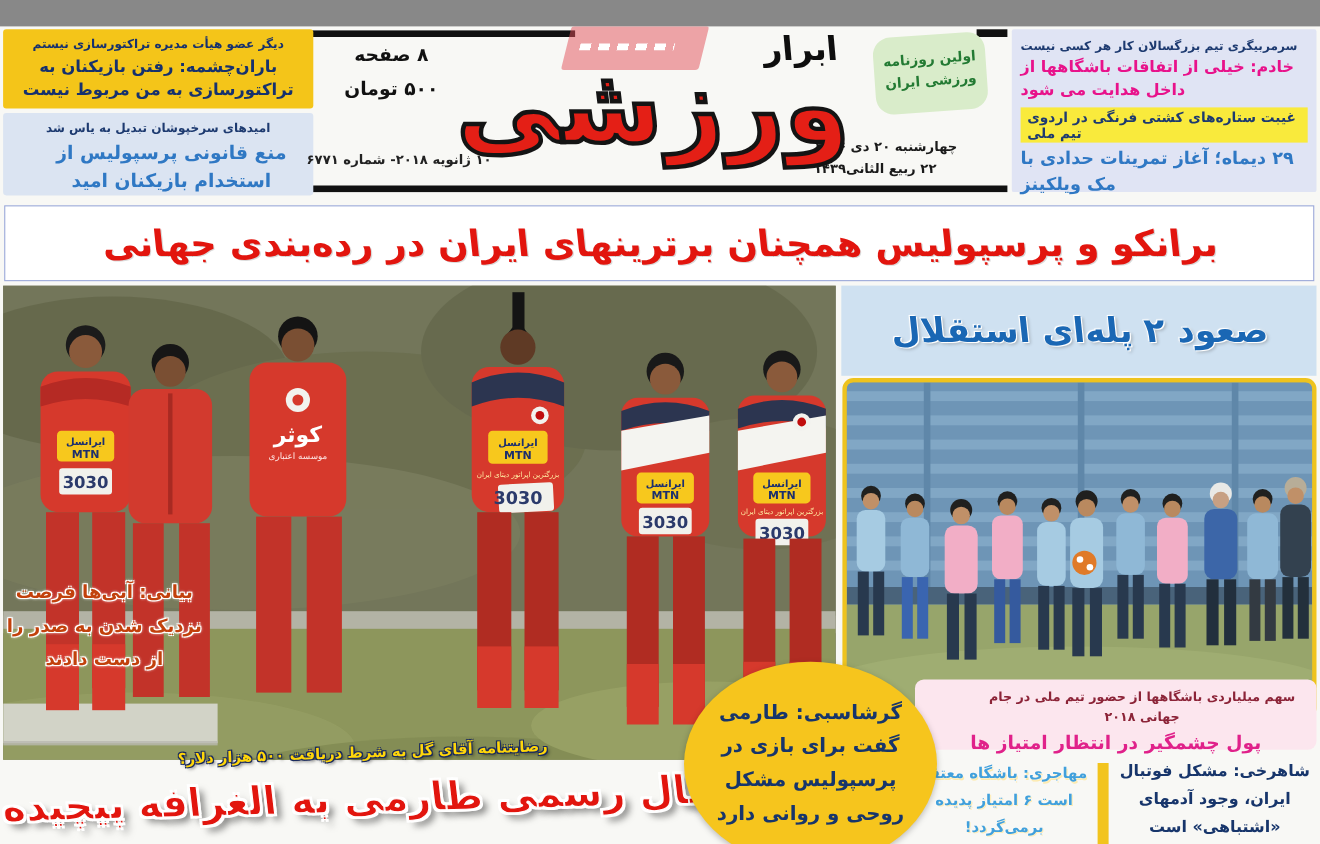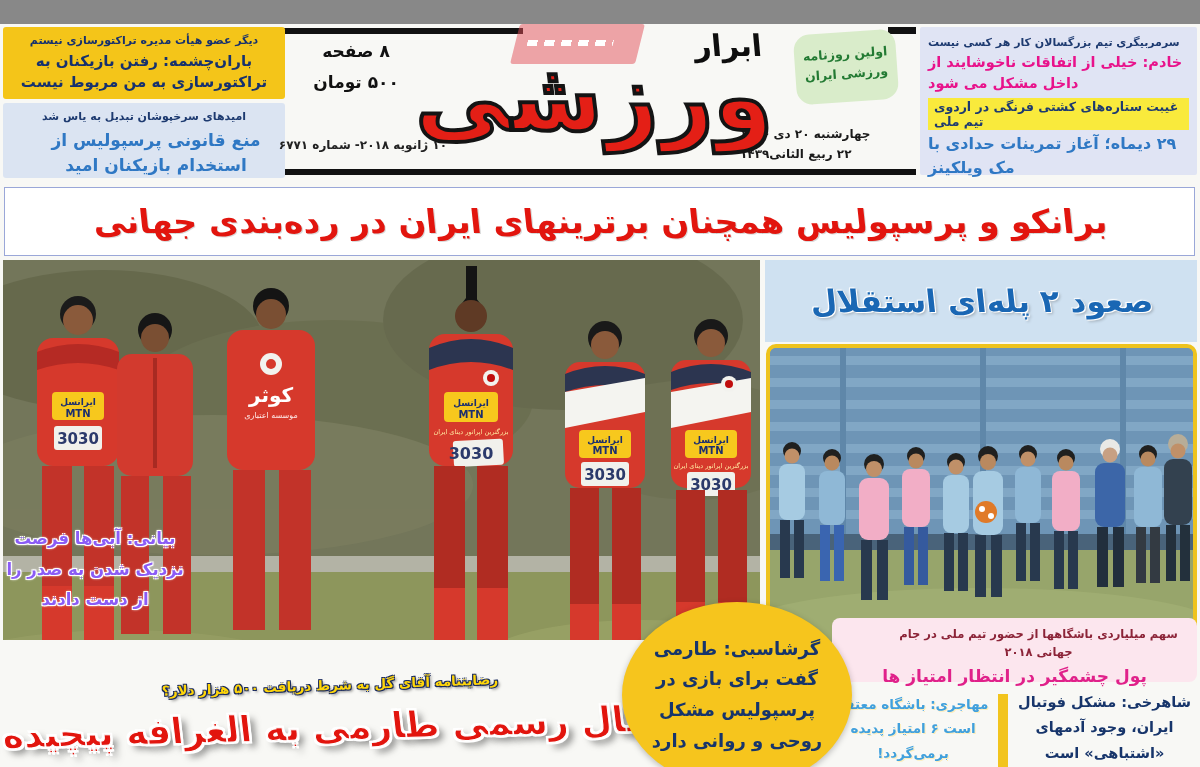--- a/index.html
+++ b/index.html
@@ -36,21 +36,21 @@
   .box-lav .hl-pink{font-size:14.5px;font-weight:900;color:#e8128b;line-height:1.5;}
   .box-lav .highlight{display:inline-block;background:#f9ea3c;color:#1d3a70;font-size:12.5px;font-weight:900;
     padding:1px 6px;margin:3px 0 2px;}
   .box-lav .hl-blue{font-size:16px;font-weight:bold;color:#2f78c4;line-height:1.5;}
   
   .banner{left:4px;top:163px;width:1191px;height:69px;background:#fff;border:1px solid #9aa7d8;
     box-sizing:border-box;display:flex;align-items:center;justify-content:center;}
   .banner span{font-size:33px;font-weight:900;color:#e2150e;white-space:nowrap;transform:skewX(6deg);
     text-shadow:1px 1px 0 rgba(150,150,150,.35);}
   
-  .photo-main{left:3px;top:236px;width:757px;height:380px;overflow:hidden;background:#73765a;}
+  .photo-main{left:3px;top:236px;width:757px;height:431px;overflow:hidden;background:#73765a;}
   .est-strip{left:765px;top:236px;width:432px;height:82px;background:#cfe1f1;display:flex;align-items:center;justify-content:center;}
   .est-strip span{font-size:31px;font-weight:900;color:#1a67b4;transform:skewX(6deg);
     text-shadow:0 0 3px #fff,1px 1px 0 #fff,-1px -1px 0 #fff,2px 2px 3px rgba(0,0,0,.25);}
   .est-frame{left:766px;top:320px;width:423px;height:302px;border:4px solid #eec31e;border-radius:10px;
     overflow:hidden;background:#6e95b6;}
   
   .pink-box{left:832px;top:594px;width:365px;height:64px;background:#fce6ee;border-radius:8px;
     text-align:center;padding-top:7px;box-sizing:border-box;}
   .pink-box .kicker-sm{color:#8c2438;font-size:11.5px;padding-left:48px;}
   .pink-box .hl{font-size:17px;font-weight:900;color:#e0218a;margin-top:4px;}
@@ -60,21 +60,21 @@
   .col-left-txt{left:833px;top:668px;width:160px;font-size:13.5px;font-weight:900;color:#41a0dc;
     line-height:1.8;text-align:center;text-shadow:0 0 2px #fff,1px 1px 0 #fde9a8;}
   .strip-left{left:3px;top:755px;width:757px;height:12px;background:#cfe0f1;border-radius:8px 8px 0 0;}
   .strip-r-pink{left:830px;top:756px;width:172px;height:11px;background:#fff;border-top:3px solid #e394ab;border-radius:6px 6px 0 0;box-sizing:border-box;}
   .strip-r-blue{left:1010px;top:756px;width:187px;height:11px;background:#cfe0f1;border-radius:6px 6px 0 0;}
   .bubble{left:622px;top:578px;width:230px;height:186px;background:#f6c51d;border-radius:50%;z-index:6;
     display:flex;align-items:center;justify-content:center;text-align:center;
     color:#17356b;font-size:18px;font-weight:900;line-height:1.7;padding:14px 20px;box-sizing:border-box;
     box-shadow:0 2px 6px rgba(0,0,0,.25);}
   
-  .ov-bayani{left:4px;top:500px;width:182px;z-index:4;color:#8b5cf6;font-size:16.5px;font-weight:900;
+  .ov-bayani{left:4px;top:500px;width:182px;z-index:4;color:#c2410c;font-size:16.5px;font-weight:900;
     line-height:1.85;text-align:center;
     text-shadow:0 0 3px #fff,0 0 3px #fff,1px 1px 0 #fff,-1px -1px 0 #fff,1px -1px 0 #fff,-1px 1px 0 #fff;}
   .ov-kicker{left:95px;top:653px;width:470px;z-index:4;color:#ffd60a;font-size:13.5px;font-weight:900;
     text-align:center;transform:rotate(-2deg);
     text-shadow:1px 1px 0 #1a2a5e,-1px -1px 0 #1a2a5e,1px -1px 0 #1a2a5e,-1px 1px 0 #1a2a5e,2px 2px 3px rgba(0,0,0,.5);}
   .ov-red{left:2px;top:682px;width:690px;z-index:5;color:#e2150e;font-size:36px;font-weight:900;
     white-space:nowrap;text-align:center;transform:rotate(-1.5deg) skewX(5deg);
     -webkit-text-stroke:1px #fff;
     text-shadow:2px 2px 0 #fff,-2px -2px 0 #fff,2px -2px 0 #fff,-2px 2px 0 #fff,5px 5px 7px rgba(20,20,20,.55);}
   svg{display:block;font-family:"DejaVu Sans",sans-serif;}
@@ -112,21 +112,21 @@
   </div>
 
   <div class="abs badge-green">اولین روزنامه ورزشی ایران</div>
   <div class="abs dates">
     <div>چهارشنبه ۲۰ دی ۱۳۹۶</div>
     <div>۲۲ ربیع الثانی۱۴۳۹</div>
   </div>
 
   <div class="abs box-lav">
     <div class="kicker-sm">سرمربیگری تیم بزرگسالان کار هر کسی نیست</div>
-    <div class="hl-pink">خادم: خیلی از اتفاقات ناخوشایند از داخل مشکل می شود</div>
+    <div class="hl-pink">خادم: خیلی از اتفاقات باشگاهها از داخل هدایت می شود</div>
     <div><span class="highlight">غیبت ستاره‌های کشتی فرنگی در اردوی تیم ملی</span></div>
     <div class="hl-blue">۲۹ دیماه؛ آغاز تمرینات حدادی با مک ویلکینز</div>
   </div>
 
   <div class="abs banner">
     <span>برانکو و پرسپولیس همچنان برترینهای ایران در رده‌بندی جهانی</span>
   </div>
 
   <div class="abs photo-main">
     <svg width="757" height="519" viewBox="0 0 757 519">

